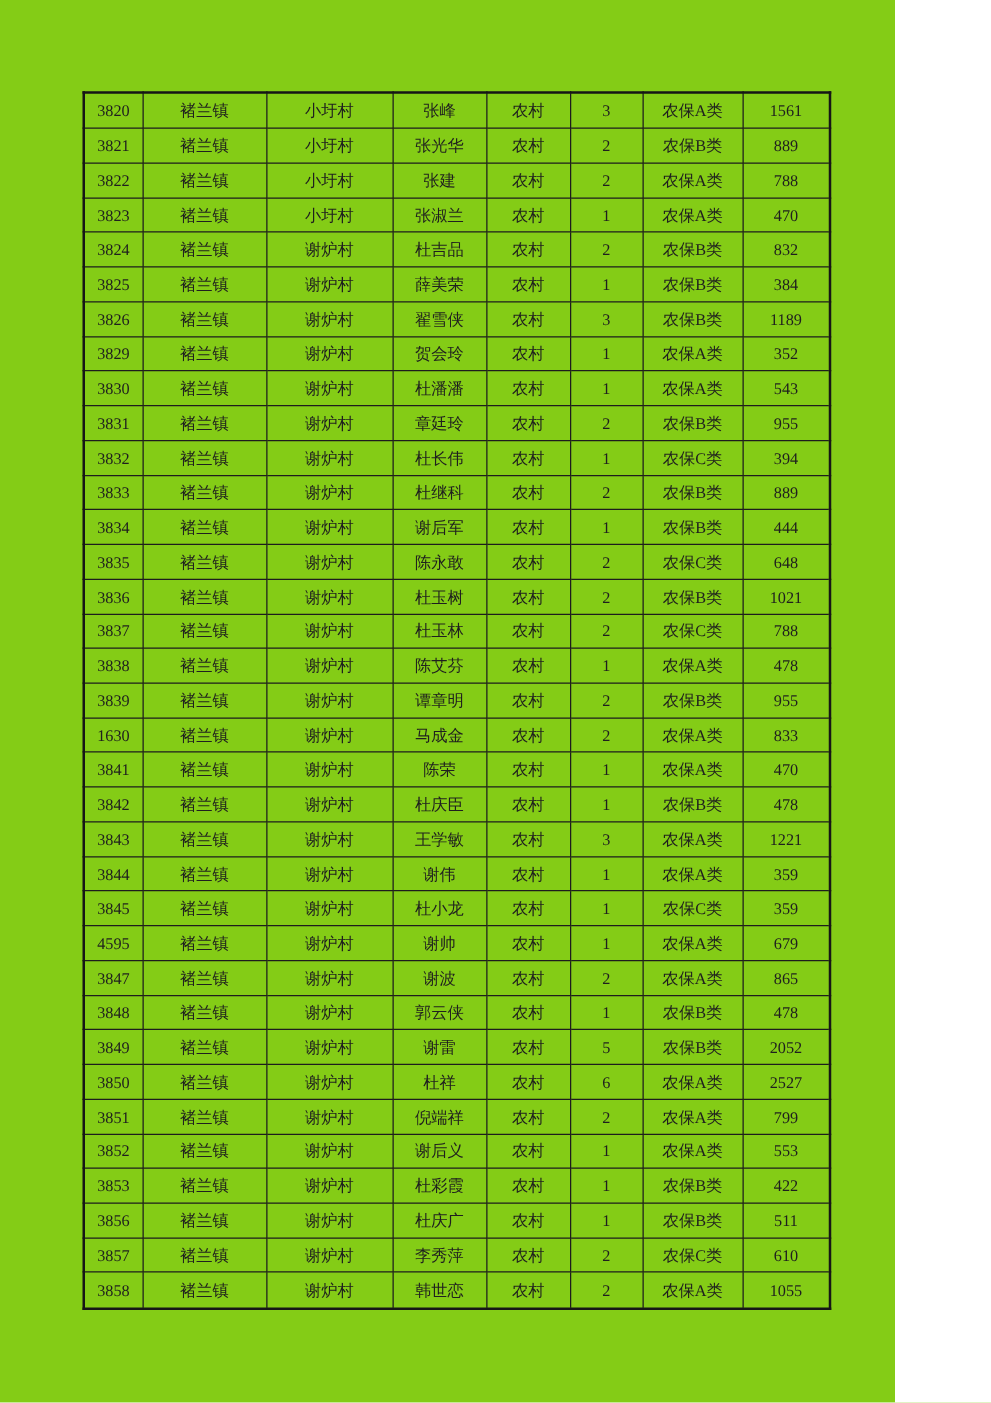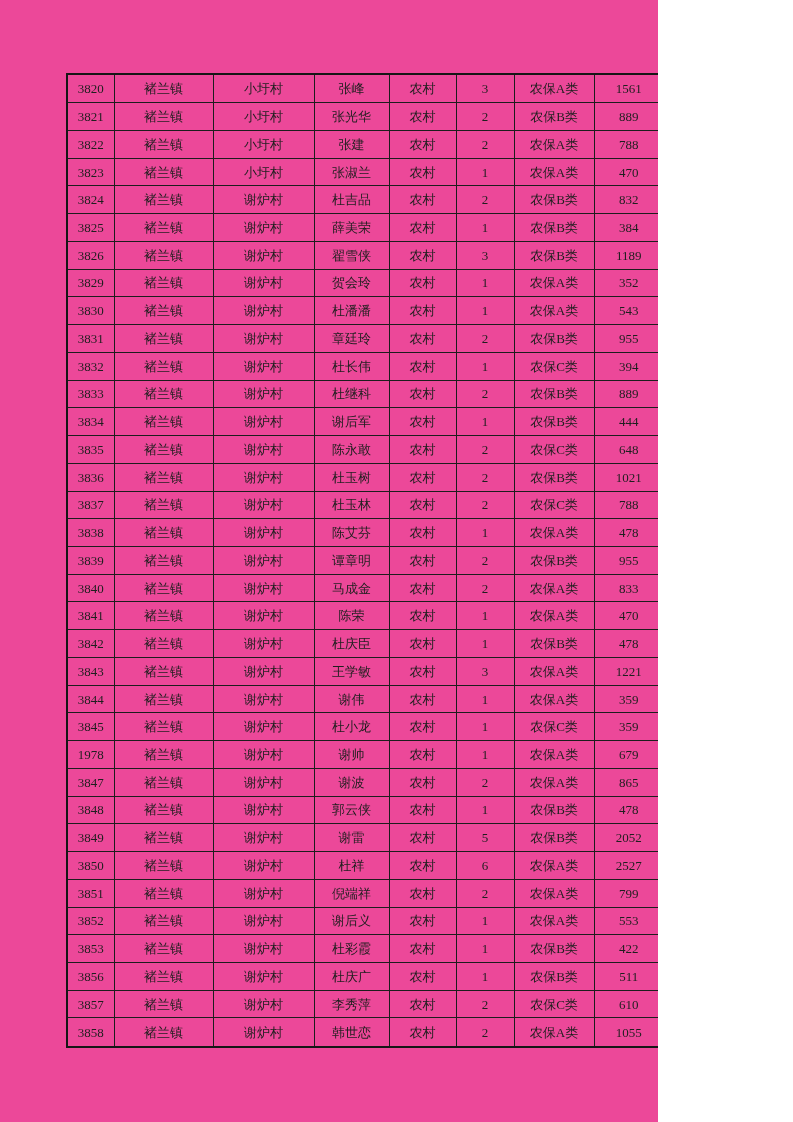--- a/index.html
+++ b/index.html
@@ -2,23 +2,23 @@
 <html><head>
 <meta charset="utf-8">
 <style>
   html, body {
     margin: 0;
     padding: 0;
     background: #ffffff;
   }
   .page {
     position: relative;
-    width: 658px;
+    width: 716px;
     height: 1122px;
-    background: #ec4899;
+    background: #84cc16;
     overflow: hidden;
     font-family: "Liberation Serif", "DejaVu Serif", serif;
   }
   table.roster {
     position: absolute;
     left: 66px;
     top: 73px;
     width: 597px;
     height: 975px;
     border-collapse: collapse;
@@ -236,21 +236,21 @@
           <td>3839</td>
           <td>褚兰镇</td>
           <td>谢炉村</td>
           <td>谭章明</td>
           <td>农村</td>
           <td>2</td>
           <td>农保B类</td>
           <td>955</td>
         </tr>
         <tr>
-          <td>3840</td>
+          <td>1630</td>
           <td>褚兰镇</td>
           <td>谢炉村</td>
           <td>马成金</td>
           <td>农村</td>
           <td>2</td>
           <td>农保A类</td>
           <td>833</td>
         </tr>
         <tr>
           <td>3841</td>
@@ -296,21 +296,21 @@
           <td>3845</td>
           <td>褚兰镇</td>
           <td>谢炉村</td>
           <td>杜小龙</td>
           <td>农村</td>
           <td>1</td>
           <td>农保C类</td>
           <td>359</td>
         </tr>
         <tr>
-          <td>1978</td>
+          <td>4595</td>
           <td>褚兰镇</td>
           <td>谢炉村</td>
           <td>谢帅</td>
           <td>农村</td>
           <td>1</td>
           <td>农保A类</td>
           <td>679</td>
         </tr>
         <tr>
           <td>3847</td>

